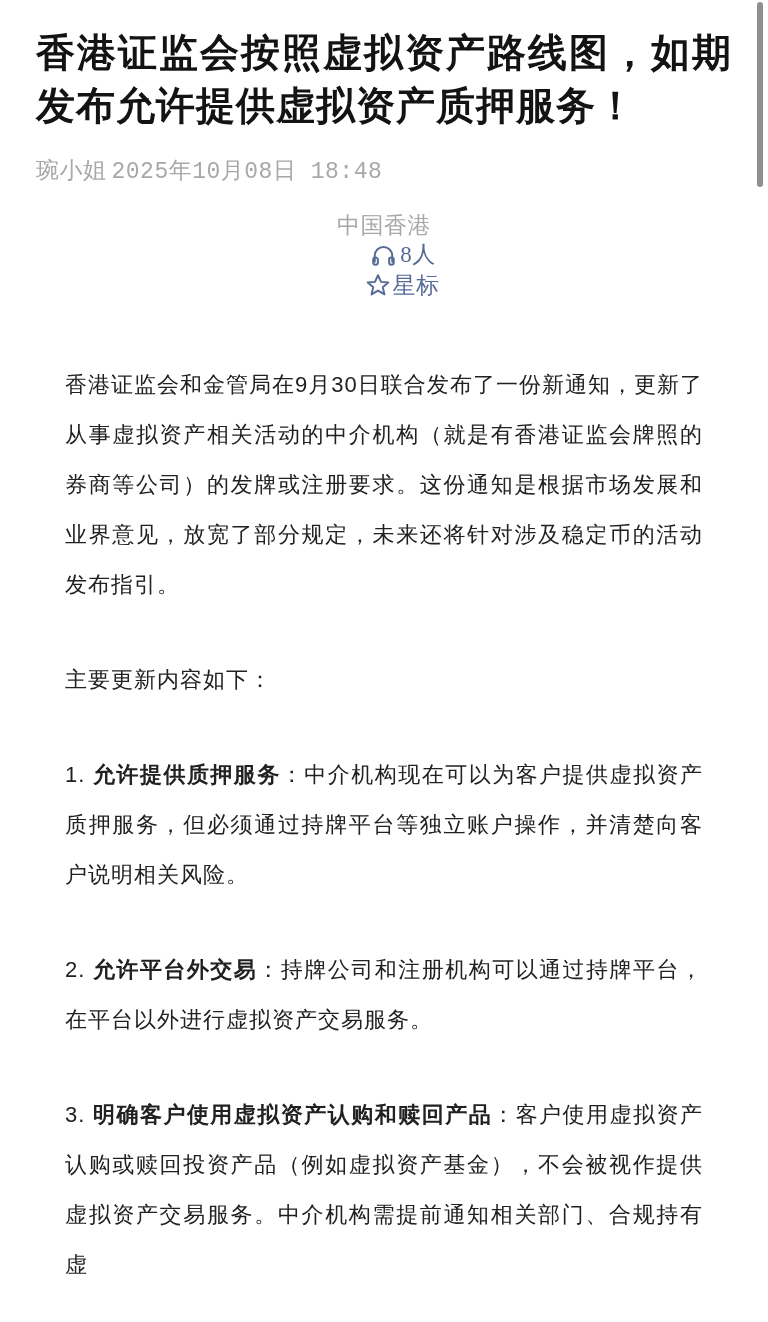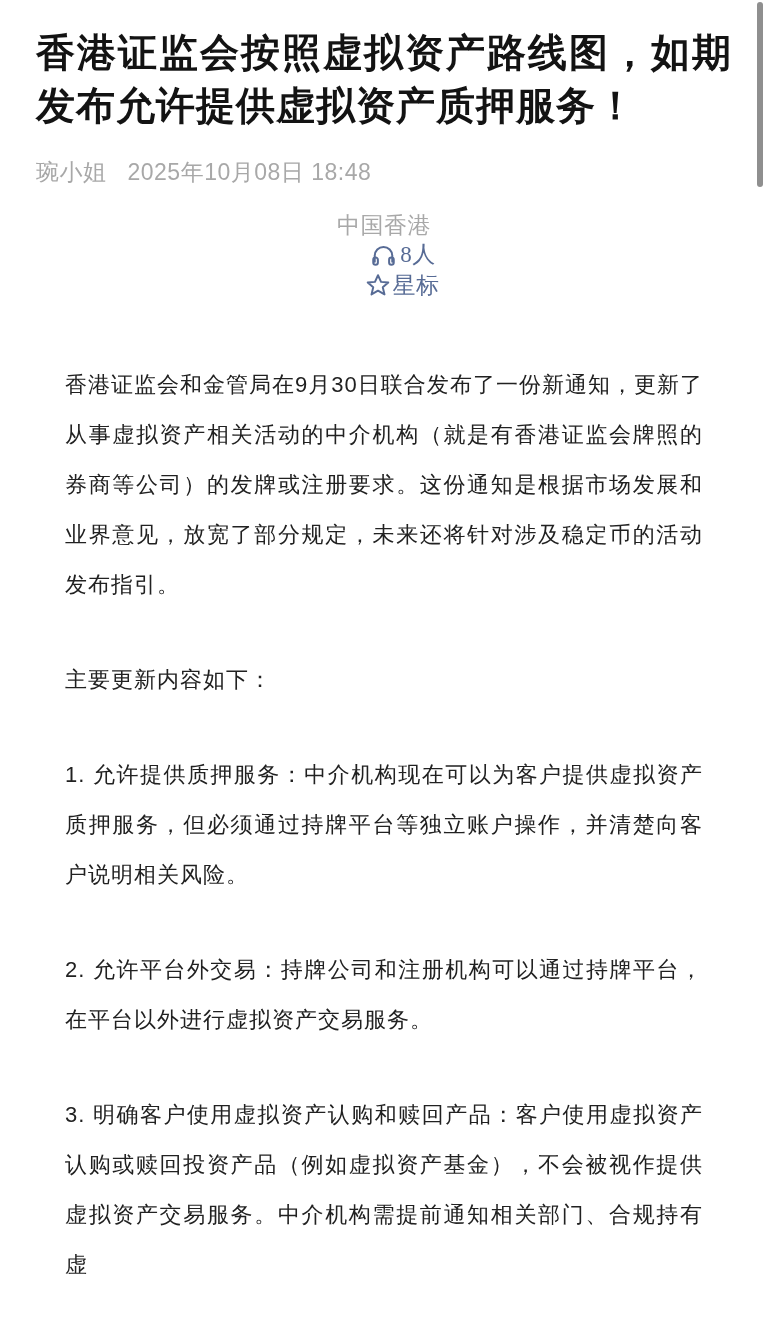--- a/index.html
+++ b/index.html
@@ -28,29 +28,30 @@
   }
 
   .byline {
     margin-top: 25px;
     display: flex;
     align-items: flex-end;
     font-size: 23px;
     line-height: 30px;
     letter-spacing: 0.5px;
     white-space: nowrap;
+    font-family: Liberation Mono, monospace;
   }
   .byline .author { color: var(--meta-gray, #a8a8a8); }
   .byline .account {
     margin-left: 25px;
     color: var(--link-blue, #576b95);
     font-weight: 500;
     cursor: pointer;
   }
-  .byline .datetime { margin-left: 21px; color: var(--meta-gray, #a8a8a8); }
+  .byline .datetime { margin-left: 5px; color: var(--meta-gray, #a8a8a8); }
 
   .meta {
     margin-top: 23px;
     display: flex;
     align-items: center;
     font-size: 23px;
     line-height: 30px;
     letter-spacing: 0.5px;
     flex-direction: column;
   }
@@ -73,21 +74,21 @@
     padding: 0 29px;
   }
   .content p.para {
     margin: 0 0 45px 0;
     font-size: 22px;
     line-height: 50px;
     letter-spacing: 1px;
     text-align: justify;
     color: var(--body-black, #212121);
   }
-  .content p.para strong { font-weight: 400; margin-top: 12px; }
+  .content p.para strong { font-weight: 700; margin-top: 12px; }
 
   .scrollbar-thumb {
     position: absolute;
     top: 2px;
     right: 5px;
     width: 6px;
     height: 185px;
     border-radius: 3px;
     background: var(--scrollbar-gray, #8f8f8f);
   }

